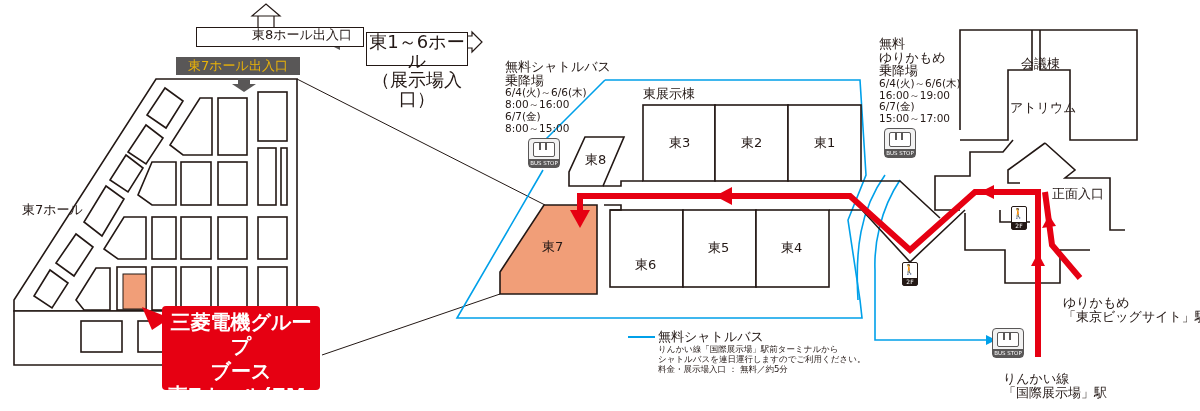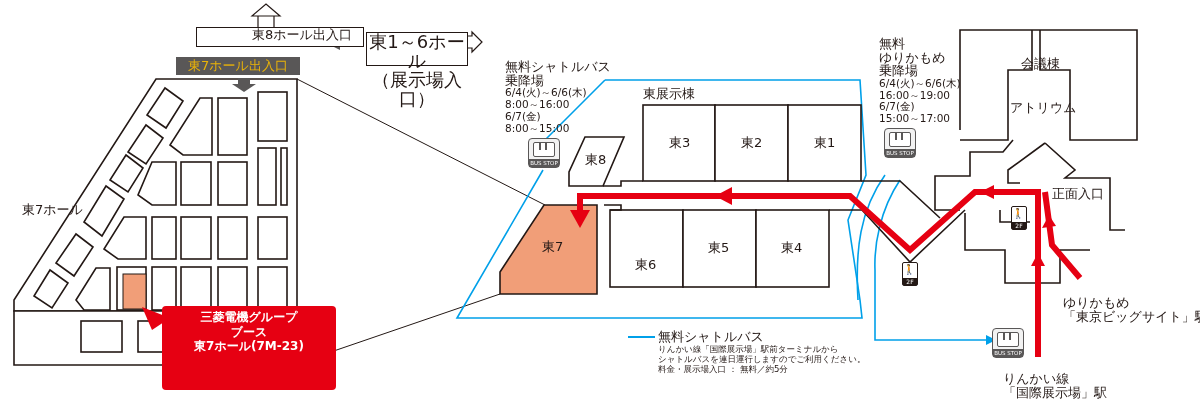--- a/index.html
+++ b/index.html
@@ -3,21 +3,21 @@
 <meta charset="utf-8">
 <style>
   html,body{margin:0;padding:0;background:#fff;}
   body{width:1200px;height:411px;position:relative;overflow:hidden;font-family:"DejaVu Sans","Liberation Sans",sans-serif;color:#231815;}
   svg{position:absolute;left:0;top:0;}
   .t{position:absolute;white-space:nowrap;line-height:1.05;}
   .lbl{font-size:13px;}
   .sm{font-size:10.5px;line-height:1.12;}
   .box{position:absolute;border:1.5px solid #231815;background:#fff;font-size:13px;text-align:center;line-height:1.05;}
   .darkbox{position:absolute;background:#595757;color:#eab308;font-size:13px;text-align:center;}
-  .callout{position:absolute;background:#e60012;color:#fff;font-weight:bold;text-align:center;border-radius:4px;font-size:12px;line-height:1.22;padding:4px 8px;}
+  .callout{position:absolute;background:#e60012;color:#fff;font-weight:bold;text-align:center;border-radius:4px;font-size:20px;line-height:1.22;padding:4px 0;}
   .bus{position:absolute;width:30px;height:28px;border:1.5px solid #595757;border-radius:4px;background:#f2f2f2;}
   .bus .body{position:absolute;left:4px;top:3px;width:20px;height:13px;border:1.5px solid #595757;border-radius:2px;background:#fff;}
   .bus .w1{position:absolute;left:10px;top:3px;width:1.5px;height:8px;background:#595757;}
   .bus .w2{position:absolute;left:16px;top:3px;width:1.5px;height:8px;background:#595757;}
   .bus .cap{position:absolute;left:0;right:0;bottom:0;height:8px;background:#595757;color:#fff;font-size:5.5px;text-align:center;line-height:8px;}
   .walk{position:absolute;width:14px;height:22px;border:1px solid #231815;background:#fff;border-radius:2px;}
   .walk .fig{position:absolute;left:0;right:0;top:0;text-align:center;font-size:10px;line-height:13px;}
   .walk .fl{position:absolute;left:0;right:0;bottom:0;height:7px;background:#231815;color:#fff;font-size:6px;text-align:center;line-height:7px;}
 </style>
 </head>

